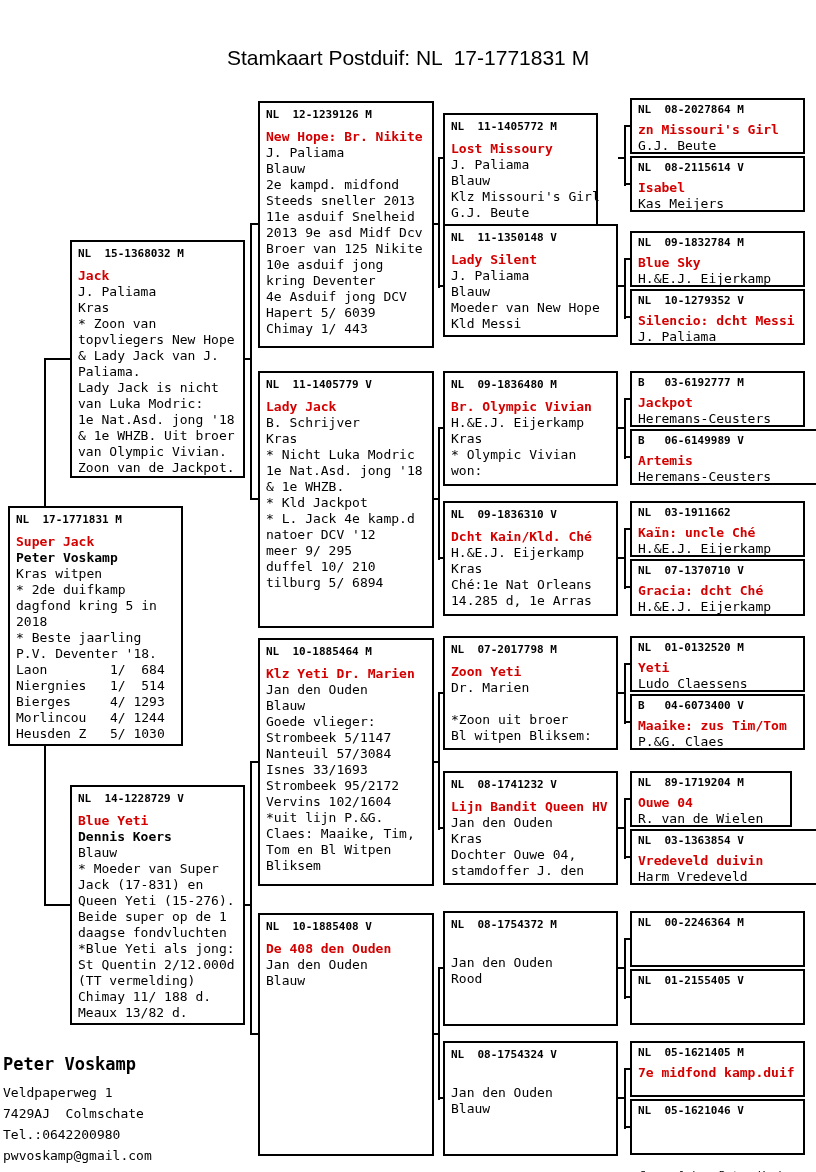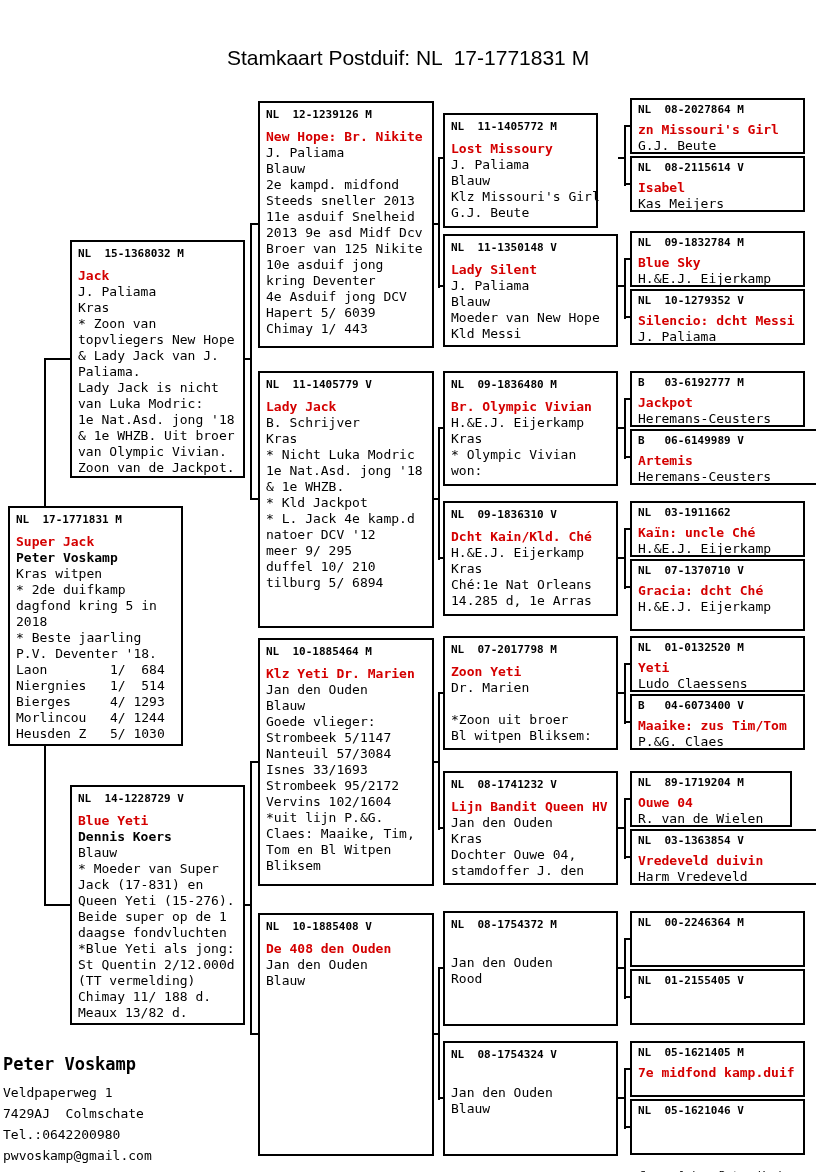--- a/index.html
+++ b/index.html
@@ -231,21 +231,21 @@
     <div class="ring">NL  11-1405772 M</div>
     <div class="bname">Lost Missoury</div>
     <div class="owner">J. Paliama</div>
     <div>
         <div class="bline">Blauw</div>
         <div class="bline">Klz Missouri's Girl</div>
         <div class="bline">G.J. Beute</div>
       </div>
   </div>
 
-  <div class="box" style="left:443px;top:196px;width:175px;height:113px">
+  <div class="box" style="left:443px;top:186px;width:175px;height:113px">
     <div class="ring">NL  11-1350148 V</div>
     <div class="bname">Lady Silent</div>
     <div class="owner">J. Paliama</div>
     <div>
         <div class="bline">Blauw</div>
         <div class="bline">Moeder van New Hope</div>
         <div class="bline">Kld Messi</div>
       </div>
   </div>
 
@@ -339,21 +339,21 @@
   <div class="box small" style="left:630px;top:391px;width:196px;height:56px">
     <div class="ring">B   06-6149989 V</div>
     <div class="bname">Artemis</div>
     <div class="owner">Heremans-Ceusters</div>
   </div>
   <div class="box small" style="left:630px;top:463px;width:175px;height:56px">
     <div class="ring">NL  03-1911662</div>
     <div class="bname">Kaïn: uncle Ché</div>
     <div class="owner">H.&amp;E.J. Eijerkamp</div>
   </div>
-  <div class="box small" style="left:630px;top:521px;width:175px;height:72px">
+  <div class="box small" style="left:630px;top:521px;width:175px;height:57px">
     <div class="ring">NL  07-1370710 V</div>
     <div class="bname">Gracia: dcht Ché</div>
     <div class="owner">H.&amp;E.J. Eijerkamp</div>
   </div>
   <div class="box small" style="left:630px;top:598px;width:175px;height:56px">
     <div class="ring">NL  01-0132520 M</div>
     <div class="bname">Yeti</div>
     <div class="owner">Ludo Claessens</div>
   </div>
   <div class="box small" style="left:630px;top:656px;width:175px;height:56px">

